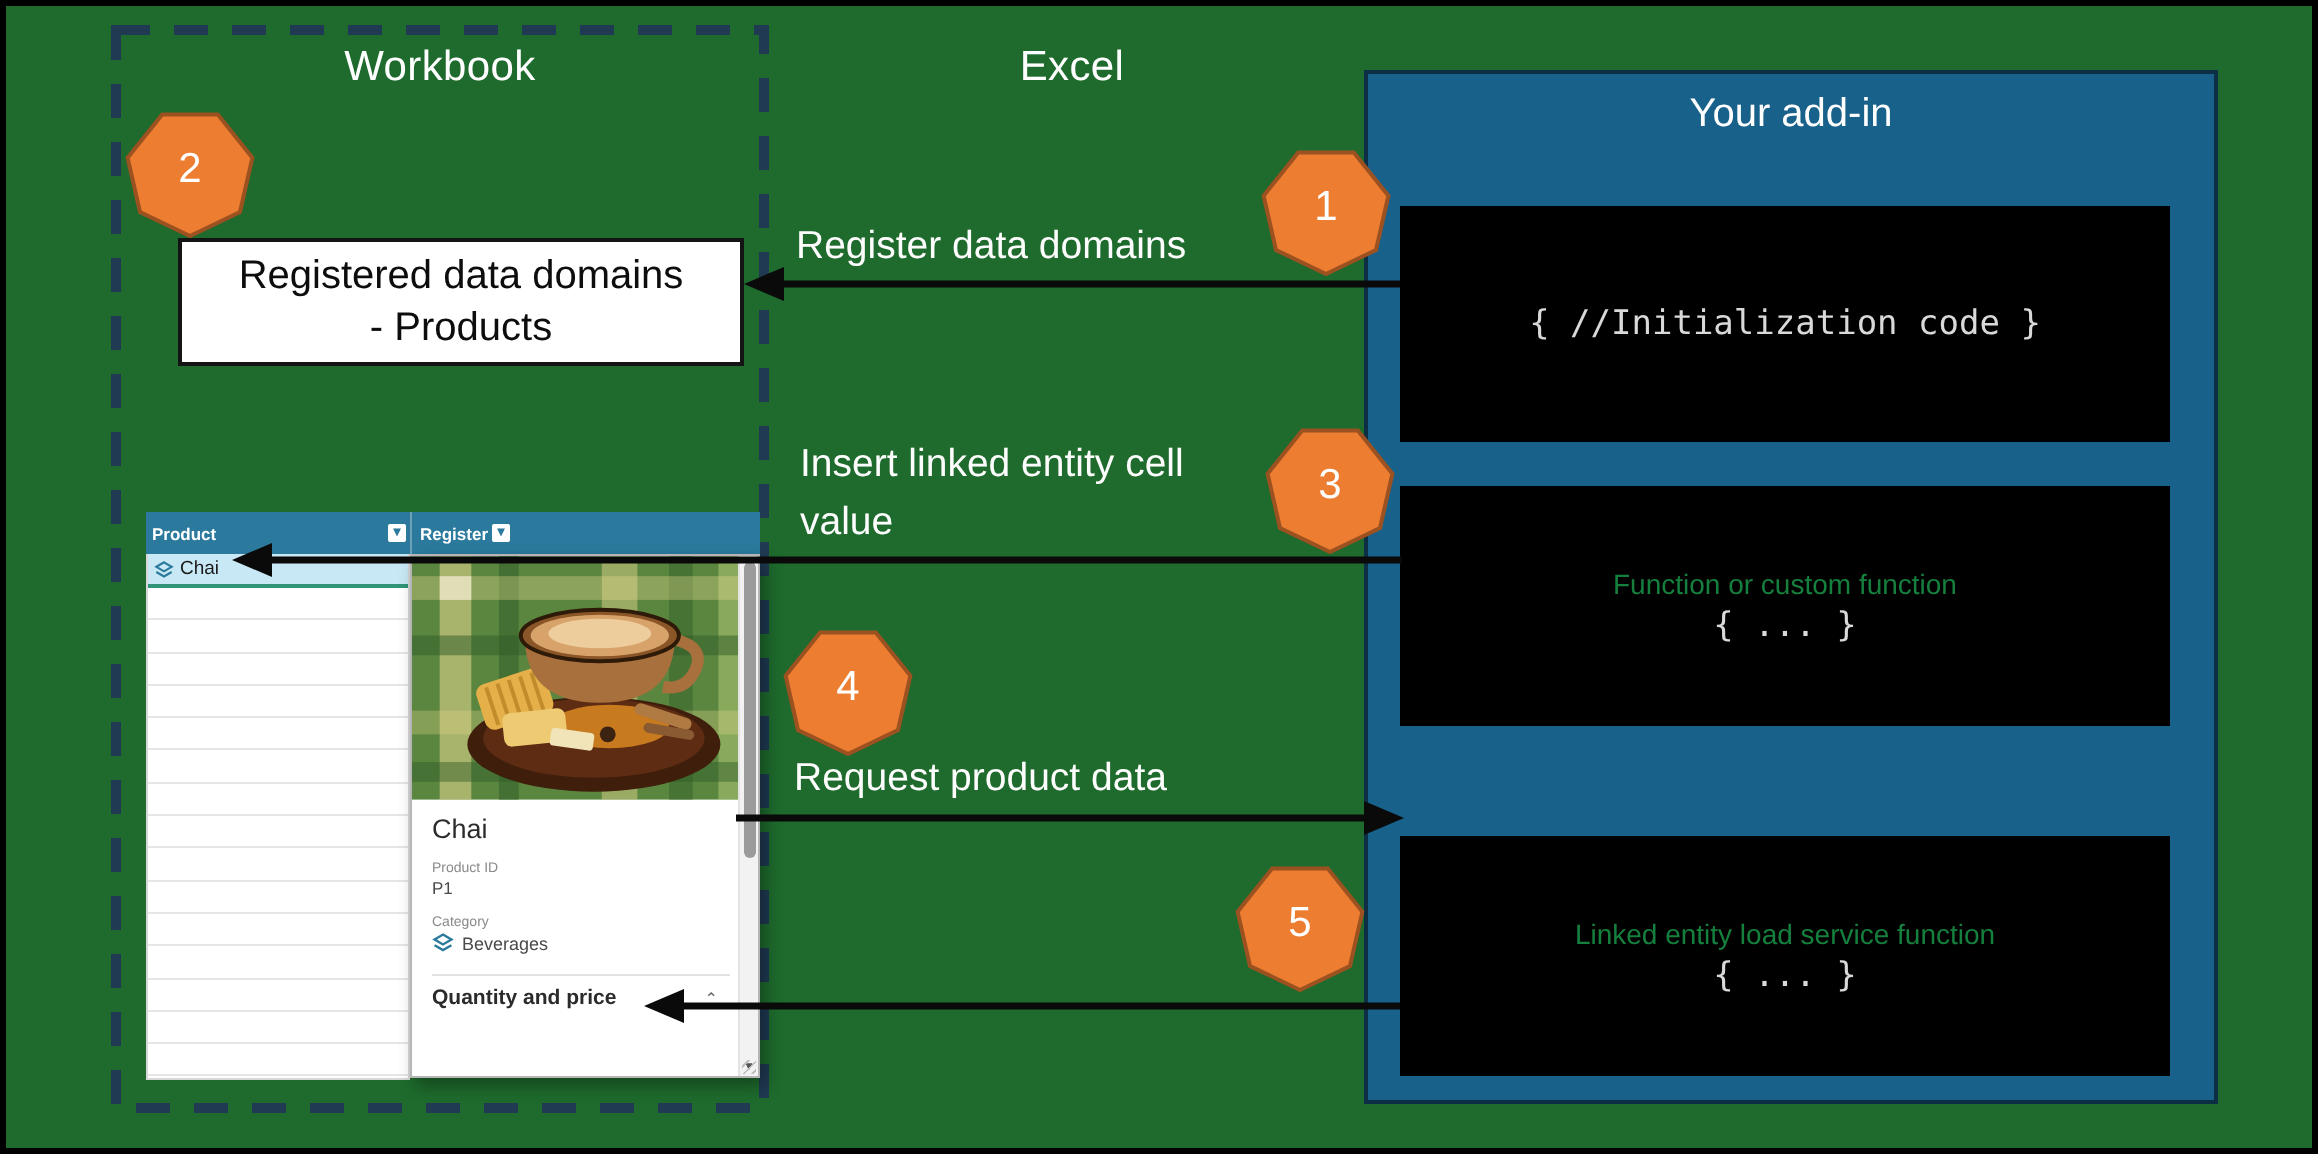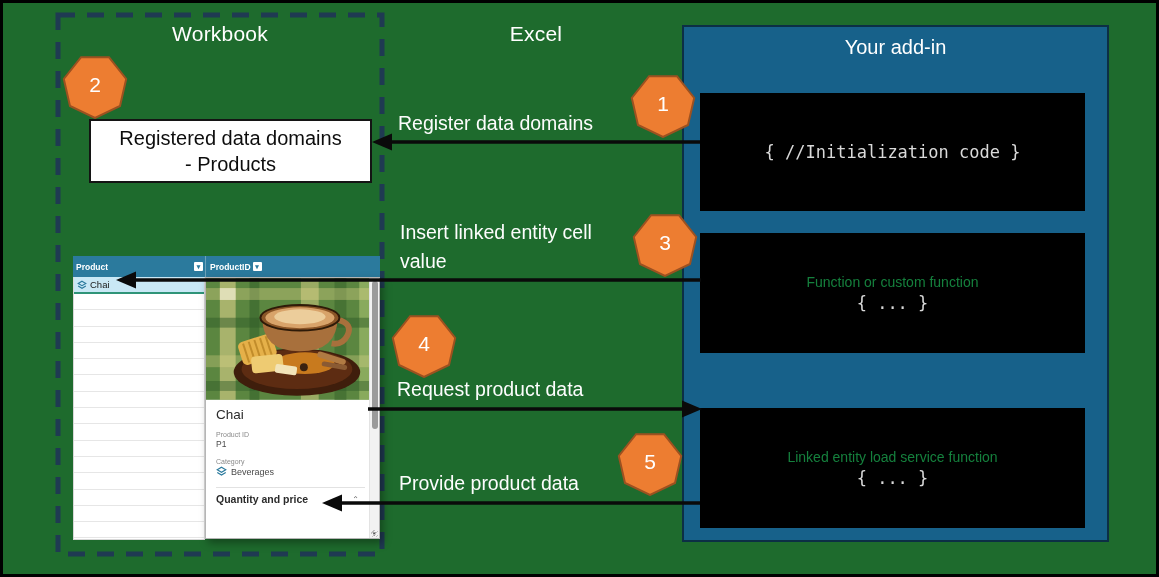--- a/index.html
+++ b/index.html
@@ -28,21 +28,21 @@
   #workbook-frame{left:55px;top:12px;}
   
   #registered-box{
     left:89px;top:119px;width:283px;height:64px;box-sizing:border-box;
     background:#fff;border:2px solid #141414;
     display:flex;flex-direction:column;justify-content:center;align-items:center;
     font-size:20px;line-height:26px;color:#0d0d0d;z-index:10;
   }
   
   #addin-panel{
-    left:682px;top:25px;width:427px;height:517px;box-sizing:border-box;
+    left:682px;top:35px;width:427px;height:517px;box-sizing:border-box;
     background:var(--addin-blue);border:2px solid #0c2f45;z-index:5;
   }
   #addin-title{margin-top:9px;color:#fff;font-size:20px;text-align:center;}
   .code-box{
     position:absolute;left:16px;width:385px;background:#000;box-sizing:border-box;
     display:flex;flex-direction:column;justify-content:center;align-items:center;gap:3px;margin-top:27px;
   }
   #code-box-init{top:39px;height:118px;}
   #code-box-function{top:179px;height:120px;}
   #code-box-load{top:354px;height:120px;}
@@ -144,32 +144,31 @@
       <div class="box-code">{ ... }</div>
     </div>
   </div>
 
   <div class="abs flow-label" style="left:400px;top:218px;">
     <div>Insert linked entity cell</div>
     <div>value</div>
   </div>
   <div class="abs flow-label" style="left:398px;top:109px;">Register data domains</div>
   <div class="abs flow-label" style="left:397px;top:375px;">Request product data</div>
-  <div class="abs flow-label" style="left:399px;top:469px;">Provide product data</div>
 
   <div id="sheet" class="abs">
     <div id="sheet-header">
       <div id="hcol-product" class="hcol">
         <span class="hlabel">Product</span>
         <span class="dropdown-btn">
             <span>▾</span>
           </span>
       </div>
       <div id="hcol-productid" class="hcol">
-        <span>ProductID</span>
+        <span>Register</span>
         <span class="dropdown-btn">
             <span>▾</span>
           </span>
       </div>
       <div id="hcol-productname" class="hcol">
         <span>ProductName</span>
       </div>
     </div>
     <div id="sheet-body">
       <div id="sheet-grid">

